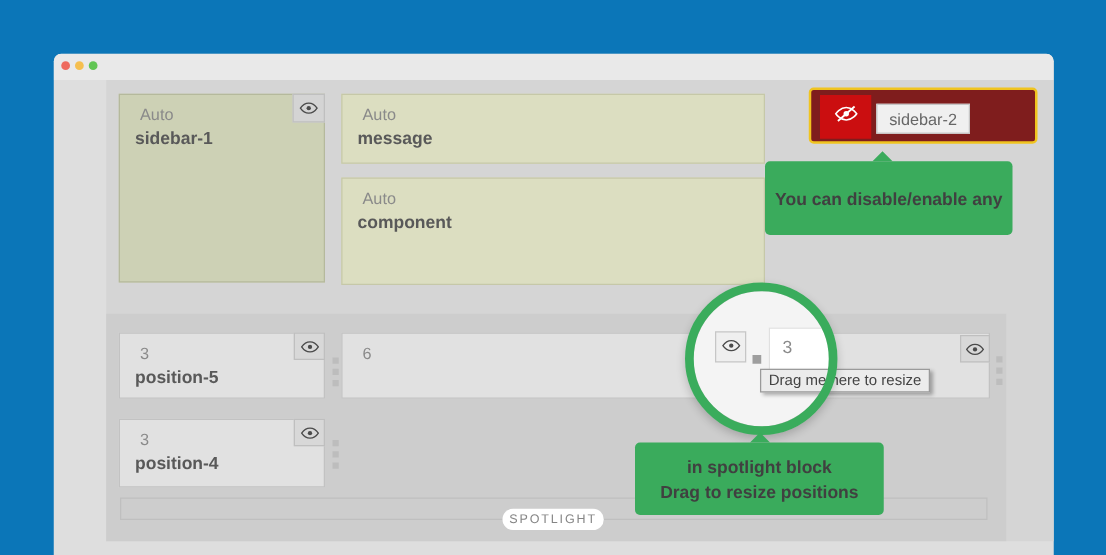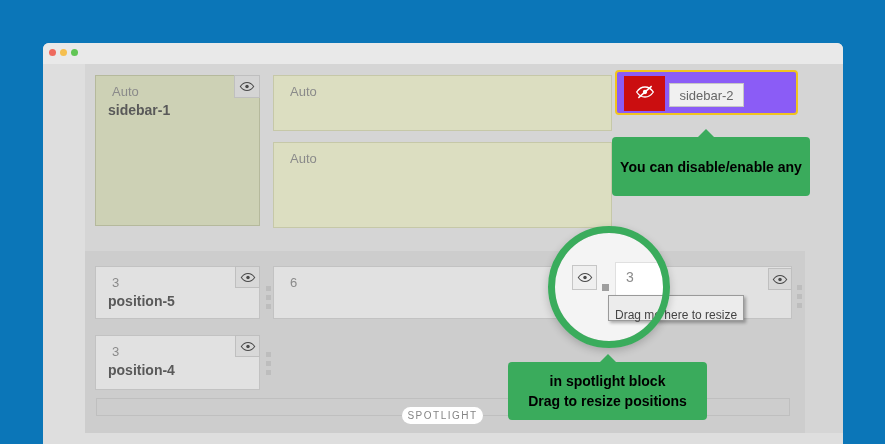--- a/index.html
+++ b/index.html
@@ -20,31 +20,31 @@
   .block .sz { display:block; padding:8px 0 0 16px; font-size:13px; color:#8a8a8a; }
   .block .nm { display:block; padding:3px 0 0 12px; font-size:14px; font-weight:700; color:#595959; }
 
   .khaki1 { background:#cdd1b5; border-color:#b5b99c; }
   .khaki2 { background:#dcdec1; border-color:#c6c8a8; }
 
   .eyebox { position:absolute; display:flex; align-items:center; justify-content:center;
             background:#d8d8d8; border:1px solid #bfbfbf; cursor:pointer; }
   .eyebox svg { display:block; }
 
-  .sidebar2 { position:absolute; left:572px; top:27px; width:183px; height:45px;
-              border:2px solid #f0c41f; border-radius:4px; background:#8b5cf6;text-decoration:underline; }
+  .sidebar2 { position:absolute; left:604px; top:27px; width:183px; height:45px;
+              border:2px solid #f0c41f; border-radius:4px; background:#7f1d1d;text-decoration:underline; }
   .redbox { position:absolute; left:7px; top:4px; width:41px; height:35px; background:#cb0e10;
             display:flex; align-items:center; justify-content:center; }
   .s2input { position:absolute; left:52px; top:11px; width:75px; height:24px; background:#f0f0f0;
              border:1px solid #c6c6c6; font-size:13px; color:#666;
              display:flex; align-items:center; justify-content:center; }
 
-  .callout { position:absolute; background:#3aab5c; border-radius:4px; color:#000000;
+  .callout { position:absolute; background:#3aab5c; border-radius:4px; color:#404040;
              font-size:14px; font-weight:700; text-align:center; z-index:8;
-             display:flex; flex-direction:column; justify-content:center; gap:4px;margin-top:8px; }
+             display:flex; flex-direction:column; justify-content:center; gap:4px; }
   .callout .arrow { position:absolute; top:-8px; width:0; height:0;
                     border-left:8px solid transparent; border-right:8px solid transparent;
                     border-bottom:8px solid #3aab5c; }
 
   .panel { position:absolute; left:42px; top:208px; width:720px; height:182px; background:#cdcdcd; }
 
   .handle { position:absolute; display:flex; flex-direction:column; gap:4px; cursor:row-resize; z-index:1; }
   .handle i { width:5px; height:5px; background:#bdbdbd; }
 
   .spotframe { position:absolute; left:53px; top:355px; width:694px; height:18px;
@@ -56,21 +56,21 @@
   .mag-bg { position:absolute; left:512px; top:190px; width:108px; height:108px; border-radius:50%;
             background:#f4f4f4; overflow:hidden; z-index:5; }
   .mag-eyebox { position:absolute; left:17px; top:32px; width:25px; height:25px;
                 background:#efefef; border:1px solid #c6c6c6;
                 display:flex; align-items:center; justify-content:center; }
   .mag-valbox { position:absolute; left:60px; top:29px; width:56px; height:40px; background:#fff;
                 border:1px solid #e0e0e0; font-size:14px; color:#8a8a8a; padding:6px 0 0 10px; }
   .mag-handle { position:absolute; left:47px; top:51px; width:7px; height:7px; background:#9e9e9e; }
   .native-tip { position:absolute; left:565px; top:252px; height:19px; background:#ececec;
                 border:1px solid #9a9a9a; box-shadow:2px 2px 3px rgba(0,0,0,.3);
-                font-size:12px; color:#444; padding:12px 6px; white-space:nowrap; z-index:6; }
+                font-size:12px; color:#444; padding:1px 6px; white-space:nowrap; z-index:6; }
   .mag-ring { position:absolute; left:505px; top:183px; width:122px; height:122px; border-radius:50%;
               border:7px solid #3aac5c; box-shadow:0 3px 8px rgba(0,0,0,.2); z-index:7; }
 </style>
 </head>
 <body>
 
 <div class="stage">
   <div class="window">
 
     <div class="titlebar">
@@ -91,24 +91,26 @@
       <span>
         <svg width="16" height="11" viewBox="0 0 24 14">
             <path d="M12 1 C6 1 2 7 2 7 C2 7 6 13 12 13 C18 13 22 7 22 7 C22 7 18 1 12 1 Z" fill="none" stroke="#4a4a4a" stroke-width="1.6"></path>
             <circle cx="12" cy="7" r="2.6" fill="#4a4a4a"></circle>
           </svg>
       </span>
     </div>
 
     <div class="block khaki2" style="left:230px; top:32px; width:339px; height:56px;">
       <span class="sz">Auto</span>
+      <span class="nm">message</span>
     </div>
 
     <div class="block khaki2" style="left:230px; top:99px; width:339px; height:86px;">
       <span class="sz">Auto</span>
+      <span class="nm">component</span>
     </div>
 
     <div class="sidebar2">
       <div class="redbox">
         <span>
           <svg width="20" height="14" viewBox="0 0 24 16">
               <path d="M12 2 C6 2 2 8 2 8 C2 8 6 14 12 14 C18 14 22 8 22 8 C22 8 18 2 12 2 Z" fill="none" stroke="#fff" stroke-width="1.6"></path>
               <circle cx="12" cy="8" r="2.6" fill="#fff"></circle>
               <line x1="4" y1="15" x2="20" y2="1" stroke="#fff" stroke-width="1.8"></line>
             </svg>

